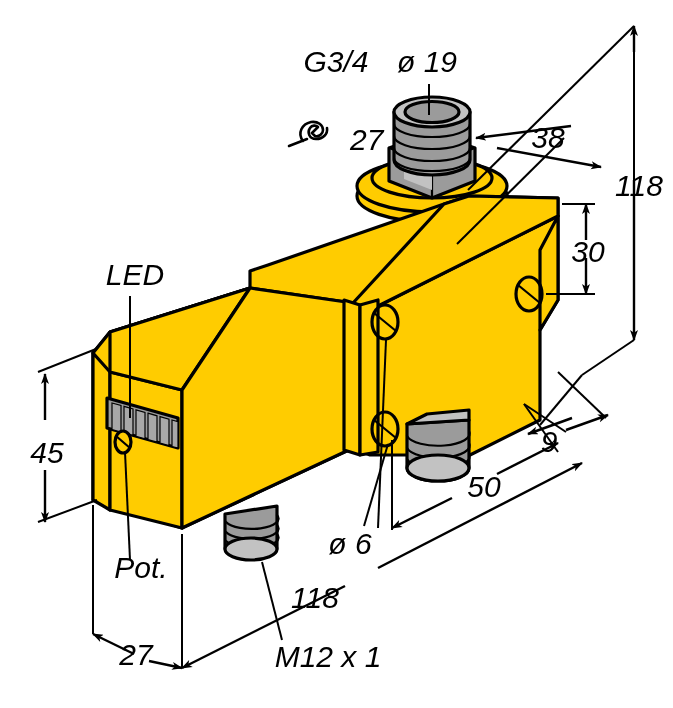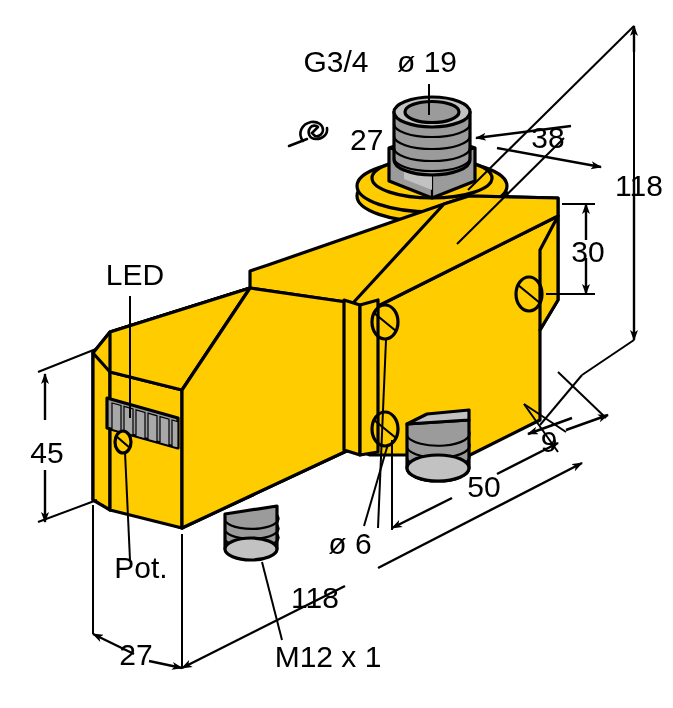--- a/index.html
+++ b/index.html
@@ -12,20 +12,21 @@
     width: 673px;
     height: 708px;
     overflow: hidden;
     font-family: "Liberation Sans", sans-serif;
   }
   #drawing-root {
     position: relative;
     width: 563px;
     height: 708px;
     background: #0f766e;
+    font-style: italic;
   }
   svg#tech-drawing {
     display: block;
     width: 673px;
     height: 708px;
   }
   .dim-text {
     font-family: "Liberation Sans", sans-serif;
     font-size: 30px;
     fill: #000000;

